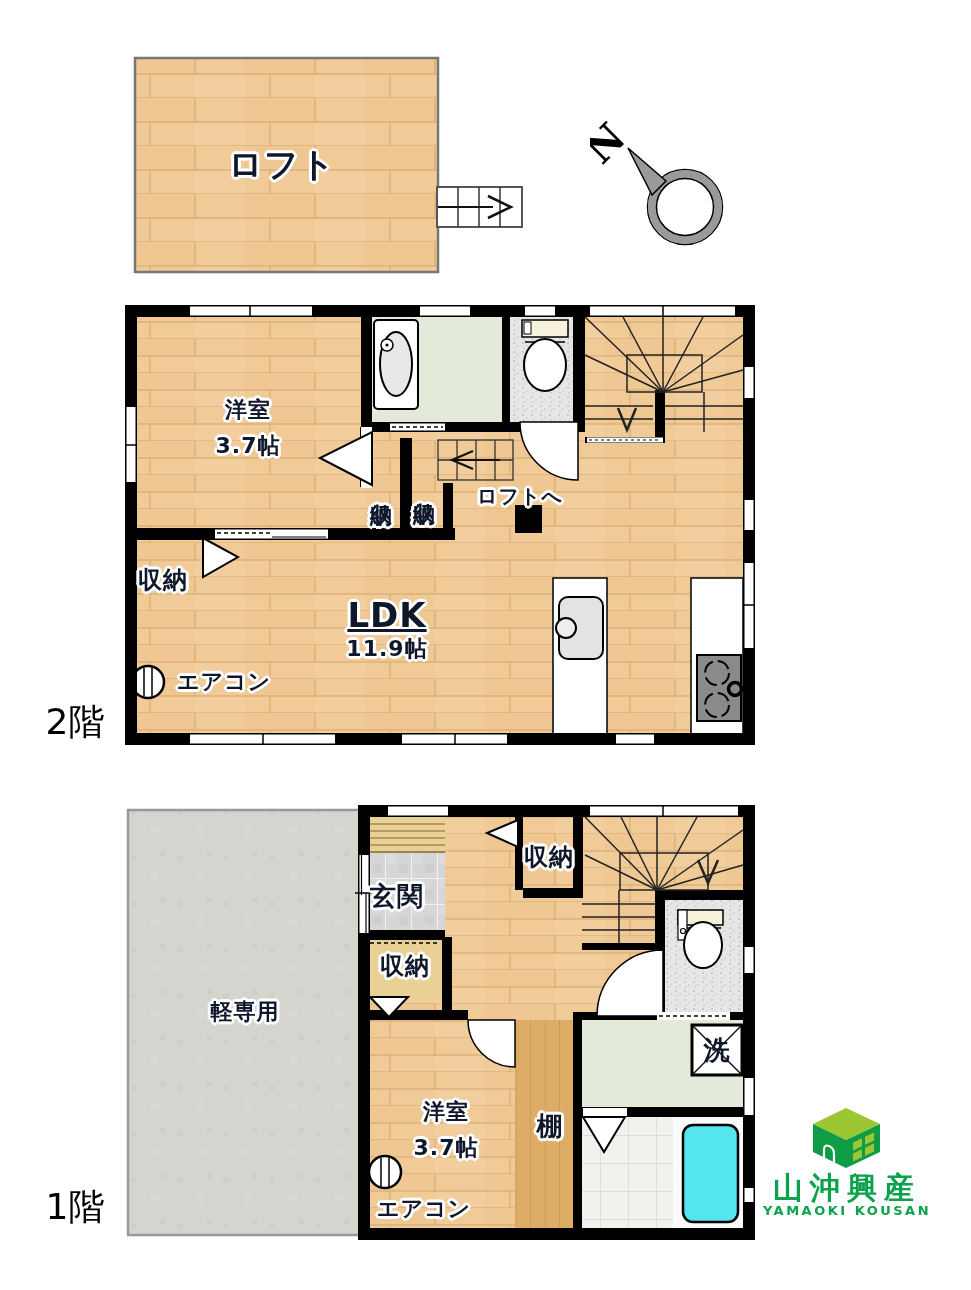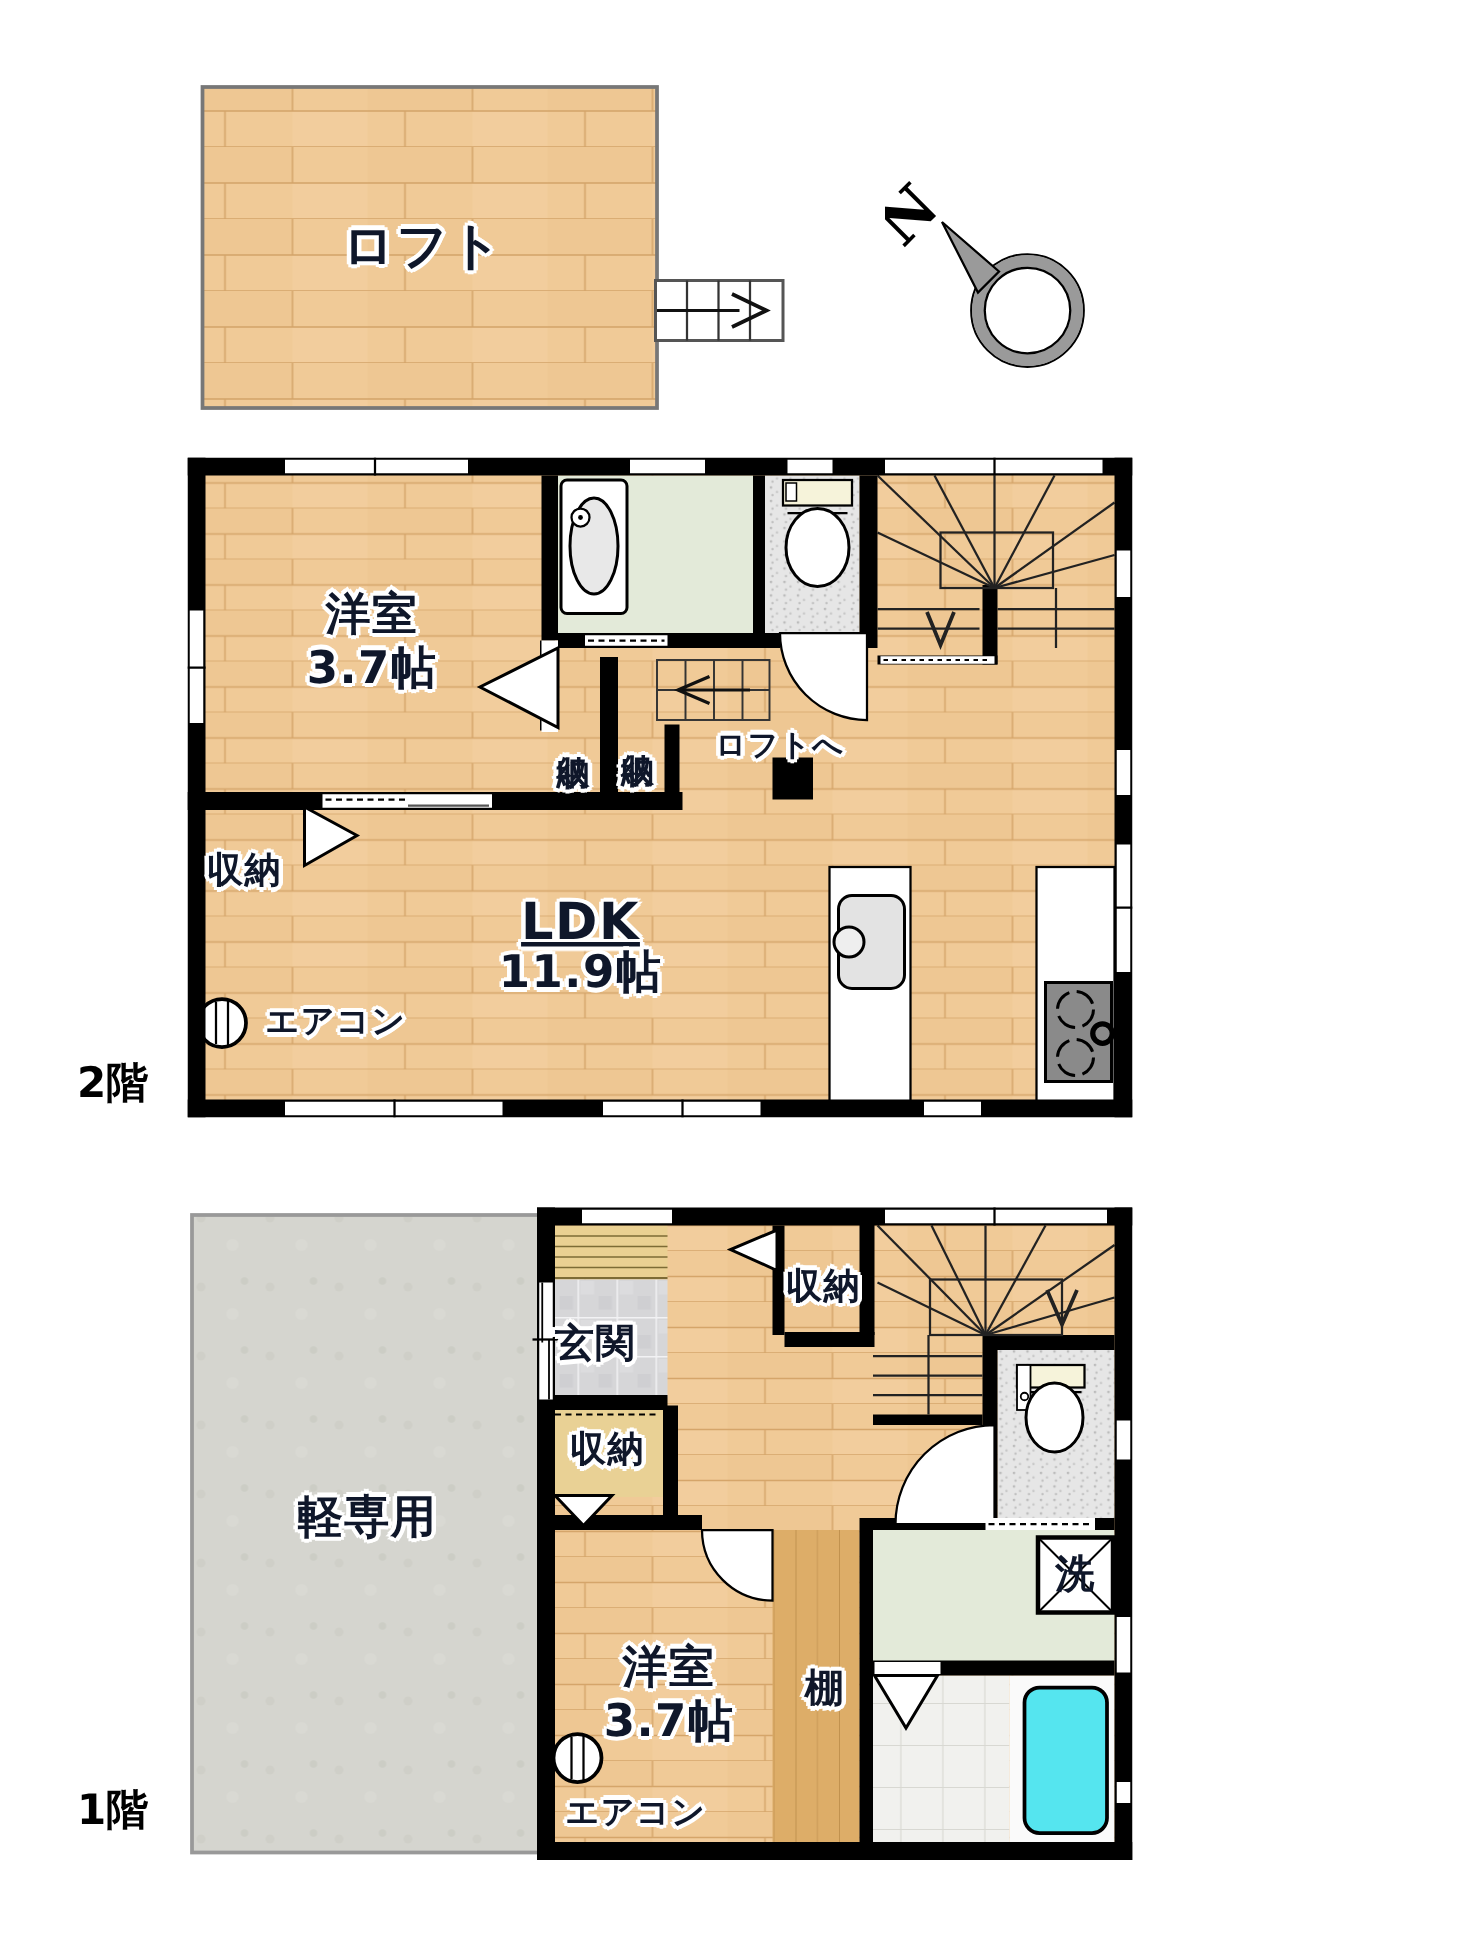--- a/index.html
+++ b/index.html
@@ -6,25 +6,25 @@
   html,body{margin:0;padding:0;background:#fff;}
   #canvas{position:relative;width:971px;height:1290px;background:#ffffff;overflow:hidden;
           font-family:"DejaVu Sans","Liberation Sans",sans-serif;}
   .plan{position:absolute;}
   .plan svg{position:absolute;left:0;top:0;}
   
   .rl{position:absolute;transform:translate(-50%,-50%);font-weight:bold;color:#0f172a;
       white-space:nowrap;line-height:1;letter-spacing:1px;
       text-shadow:-2px -2px 0 #fff,2px -2px 0 #fff,-2px 2px 0 #fff,2px 2px 0 #fff,
                   -3px 0 0 #fff,3px 0 0 #fff,0 -3px 0 #fff,0 3px 0 #fff;}
-  .sz34{font-size:34px;} .sz30{font-size:30px;} .sz26{font-size:26px;}
+  .sz34{font-size:34px;} .sz30{font-size:22px;} .sz26{font-size:26px;}
   .sz24{font-size:24px;} .sz22{font-size:22px;} .sz20{font-size:20px;}
   .vert{writing-mode:vertical-rl;text-orientation:upright;letter-spacing:0px;}
-  .floor-label{position:absolute;transform:translate(-50%,-50%);font-weight:bold;
-      color:#000;font-size:28px;white-space:nowrap;}
+  .floor-label{position:absolute;transform:translate(-50%,-50%);font-weight:normal;
+      color:#000;font-size:36px;white-space:nowrap;}
   .logo-text1{position:absolute;transform:translate(-50%,-50%);font-weight:bold;
       font-size:30px;letter-spacing:7px;color:#0aa24b;white-space:nowrap;}
   .logo-text2{position:absolute;transform:translate(-50%,-50%);font-weight:bold;
       font-size:13px;letter-spacing:2.5px;color:#0aa24b;white-space:nowrap;}
 </style>
 </head>
 <body>
 
 <div id="canvas">
 
@@ -375,14 +375,32 @@
     <div class="rl sz26" style="left:272px;top:96px;">玄関</div>
     <div class="rl sz24" style="left:424px;top:57px;">収納</div>
     <div class="rl sz24" style="left:280px;top:166px;">収納</div>
     <div class="rl sz30" style="left:321px;top:312px;">洋室</div>
     <div class="rl sz30" style="left:321px;top:348px;">3.7帖</div>
     <div class="rl sz26" style="left:425px;top:326px;">棚</div>
     <div class="rl sz26" style="left:592px;top:250px;text-shadow:none;">洗</div>
     <div class="rl sz22" style="left:299px;top:409px;">エアコン</div>
   </div>
 
+  <div class="plan" style="left:780px;top:1100px;width:180px;height:130px;">
+    <svg width="180" height="130" viewBox="0 0 180 130">
+      <g>
+        <polygon points="66,8 100,24 66,40 33,24" fill="#9dc732"></polygon>
+        <polygon points="33,24 66,40 66,68 33,52" fill="#0f9c46"></polygon>
+        <polygon points="66,40 100,24 100,52 66,68" fill="#0f9c46"></polygon>
+        <path d="M 44,60 L 44,50 Q 44,44 49,46 Q 54,48 54,54 L 54,65" fill="none" stroke="#fff" stroke-width="2.2"></path>
+        <g transform="translate(66,40) skewY(-25.8)">
+          <rect x="7" y="6" width="9" height="8" fill="#9dc732"></rect>
+          <rect x="19" y="6" width="9" height="8" fill="#9dc732"></rect>
+          <rect x="7" y="17" width="9" height="8" fill="#9dc732"></rect>
+          <rect x="19" y="17" width="9" height="8" fill="#9dc732"></rect>
+        </g>
+      </g>
+    </svg>
+    <div class="logo-text1" style="left:67px;top:88px;">山沖興産</div>
+    <div class="logo-text2" style="left:67px;top:110px;">YAMAOKI KOUSAN</div>
+  </div>
 
 </div>
 
 </body></html>

